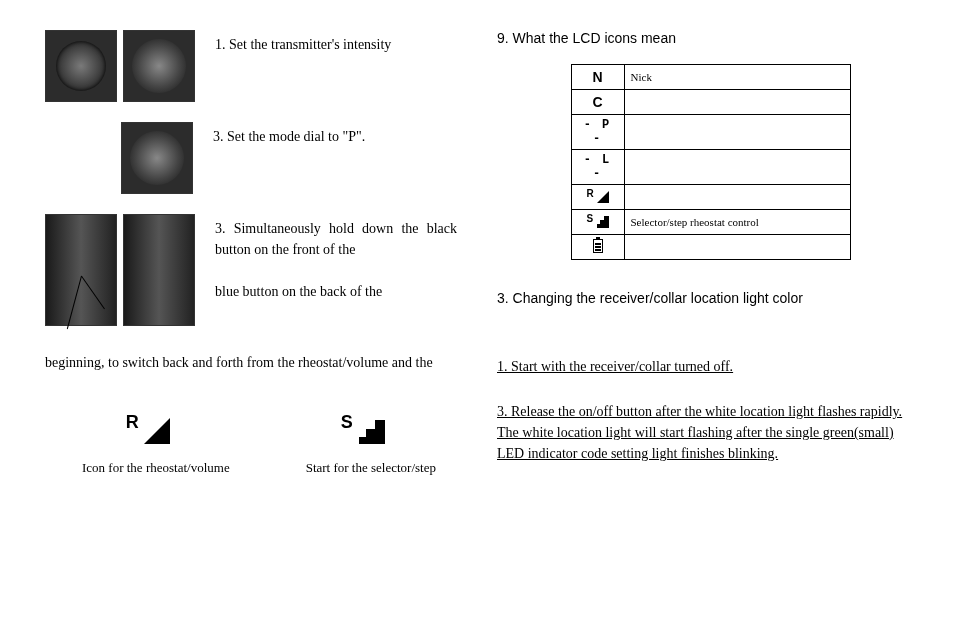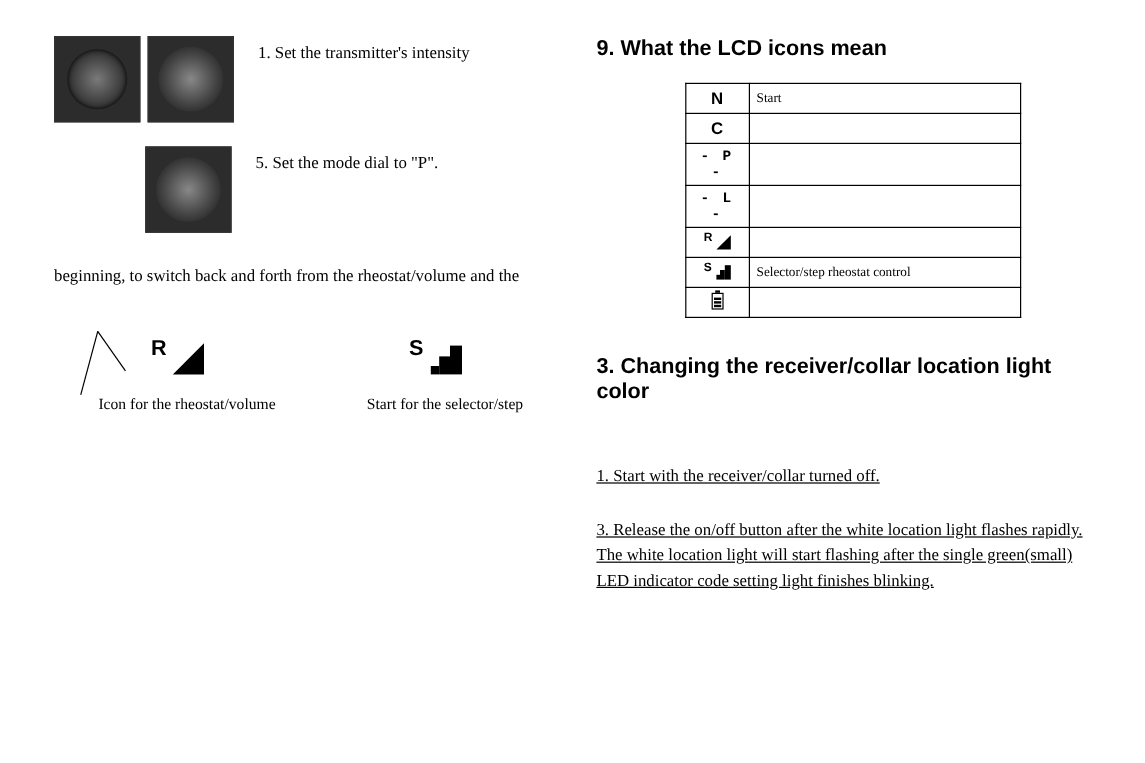--- a/index.html
+++ b/index.html
@@ -115,22 +115,22 @@
     position: absolute;
     right: 0; bottom: 0;
     width: 26px; height: 24px;
   }
   .steps-s .b1{position:absolute;right:0;bottom:0;width:10px;height:24px;background:#000;}
   .steps-s .b2{position:absolute;right:10px;bottom:0;width:9px;height:15px;background:#000;}
   .steps-s .b3{position:absolute;right:19px;bottom:0;width:7px;height:7px;background:#000;}
 
   .section-heading {
     font-family: Arial, sans-serif;
-    font-weight: bold;
-    font-size: 18px;
+    font-weight: normal;
+    font-size: 14px;
     margin-bottom: 18px;
   }
   .lcd-table {
     border-collapse: collapse;
     margin: 0 auto 30px auto;
     width: 280px;
     font-size: 11px;
   }
   .lcd-table td {
     border: 1px solid #000;
@@ -205,23 +205,33 @@
         <div class="step-img dial"></div>
         <div class="step-img dial2"></div>
       </div>
       <div class="step-text">1. Set the transmitter's intensity</div>
     </div>
 
     <div class="step-row" style="margin-top:10px;">
       <div class="step-imgs" style="margin-left:76px;">
         <div class="step-img dial2"></div>
       </div>
-      <div class="step-text">5. Set the mode dial to "P".</div>
-    </div>
-
+      <div class="step-text">3. Set the mode dial to "P".</div>
+    </div>
+
+    <div class="step-row" style="margin-top:10px;">
+      <div class="step-imgs">
+        <div class="step-img handset" style="height:110px;"></div>
+        <div class="step-img handset" style="height:110px;"></div>
+      </div>
+      <div class="step-text">
+        <span>3. Simultaneously hold down the black button on the front of the</span><br><br>
+        <span>blue button on the back of the</span>
+      </div>
+    </div>
 
     <div class="connector-line"></div>
     <div class="connector-line2"></div>
 
     <div class="bottom-text">beginning, to switch back and forth from the rheostat/volume and the</div>
 
     <div class="icon-row">
       <div class="icon-block">
         <div class="icon-r">
           <span class="r">R</span><span class="tri"></span>
@@ -243,21 +253,21 @@
 
   </div>
 
   <div class="right-col">
     <div class="section-heading">9. What the LCD icons mean</div>
 
     <table class="lcd-table">
       <tbody id="lcd-rows">
           <tr>
             <td class="icon-cell">N</td>
-            <td>Start</td>
+            <td>Nick</td>
           </tr>
           <tr>
             <td class="icon-cell">C</td>
             <td></td>
           </tr>
           <tr>
             <td class="icon-cell" style="font-family: &quot;Courier New&quot;, monospace; font-size: 12px; letter-spacing: 2px;">- P -</td>
             <td></td>
           </tr>
           <tr>

